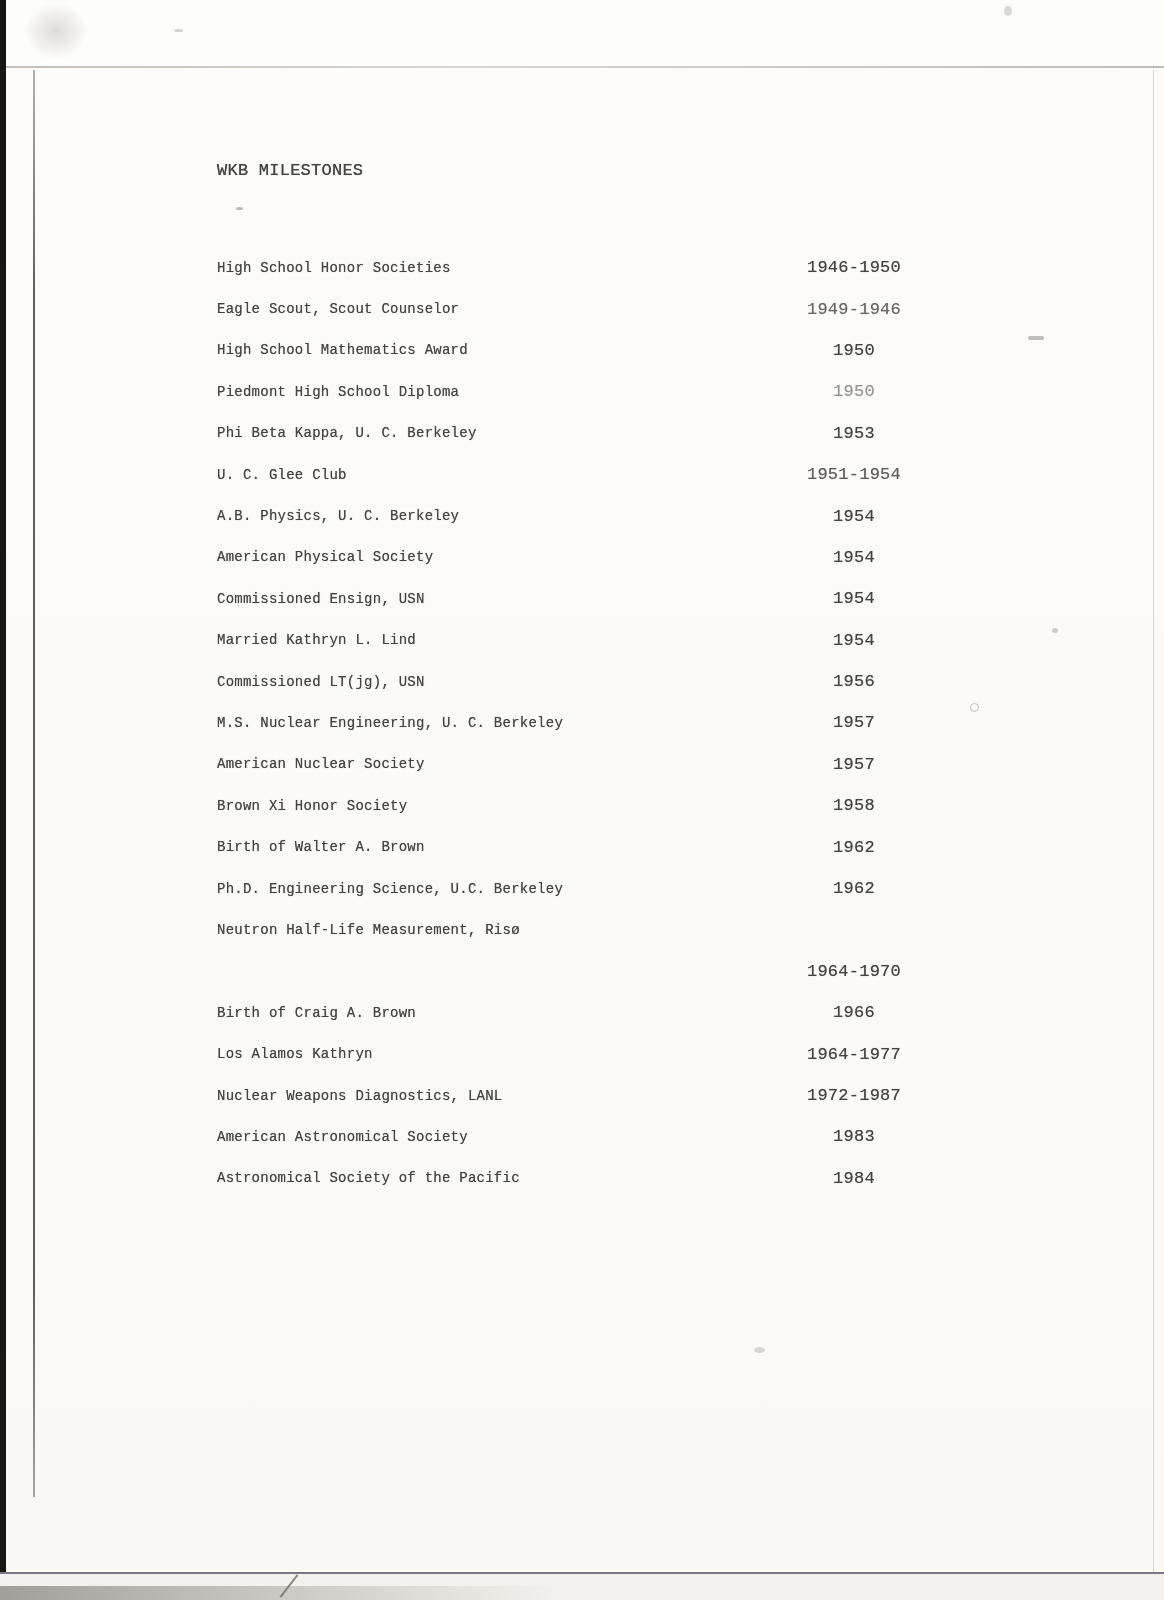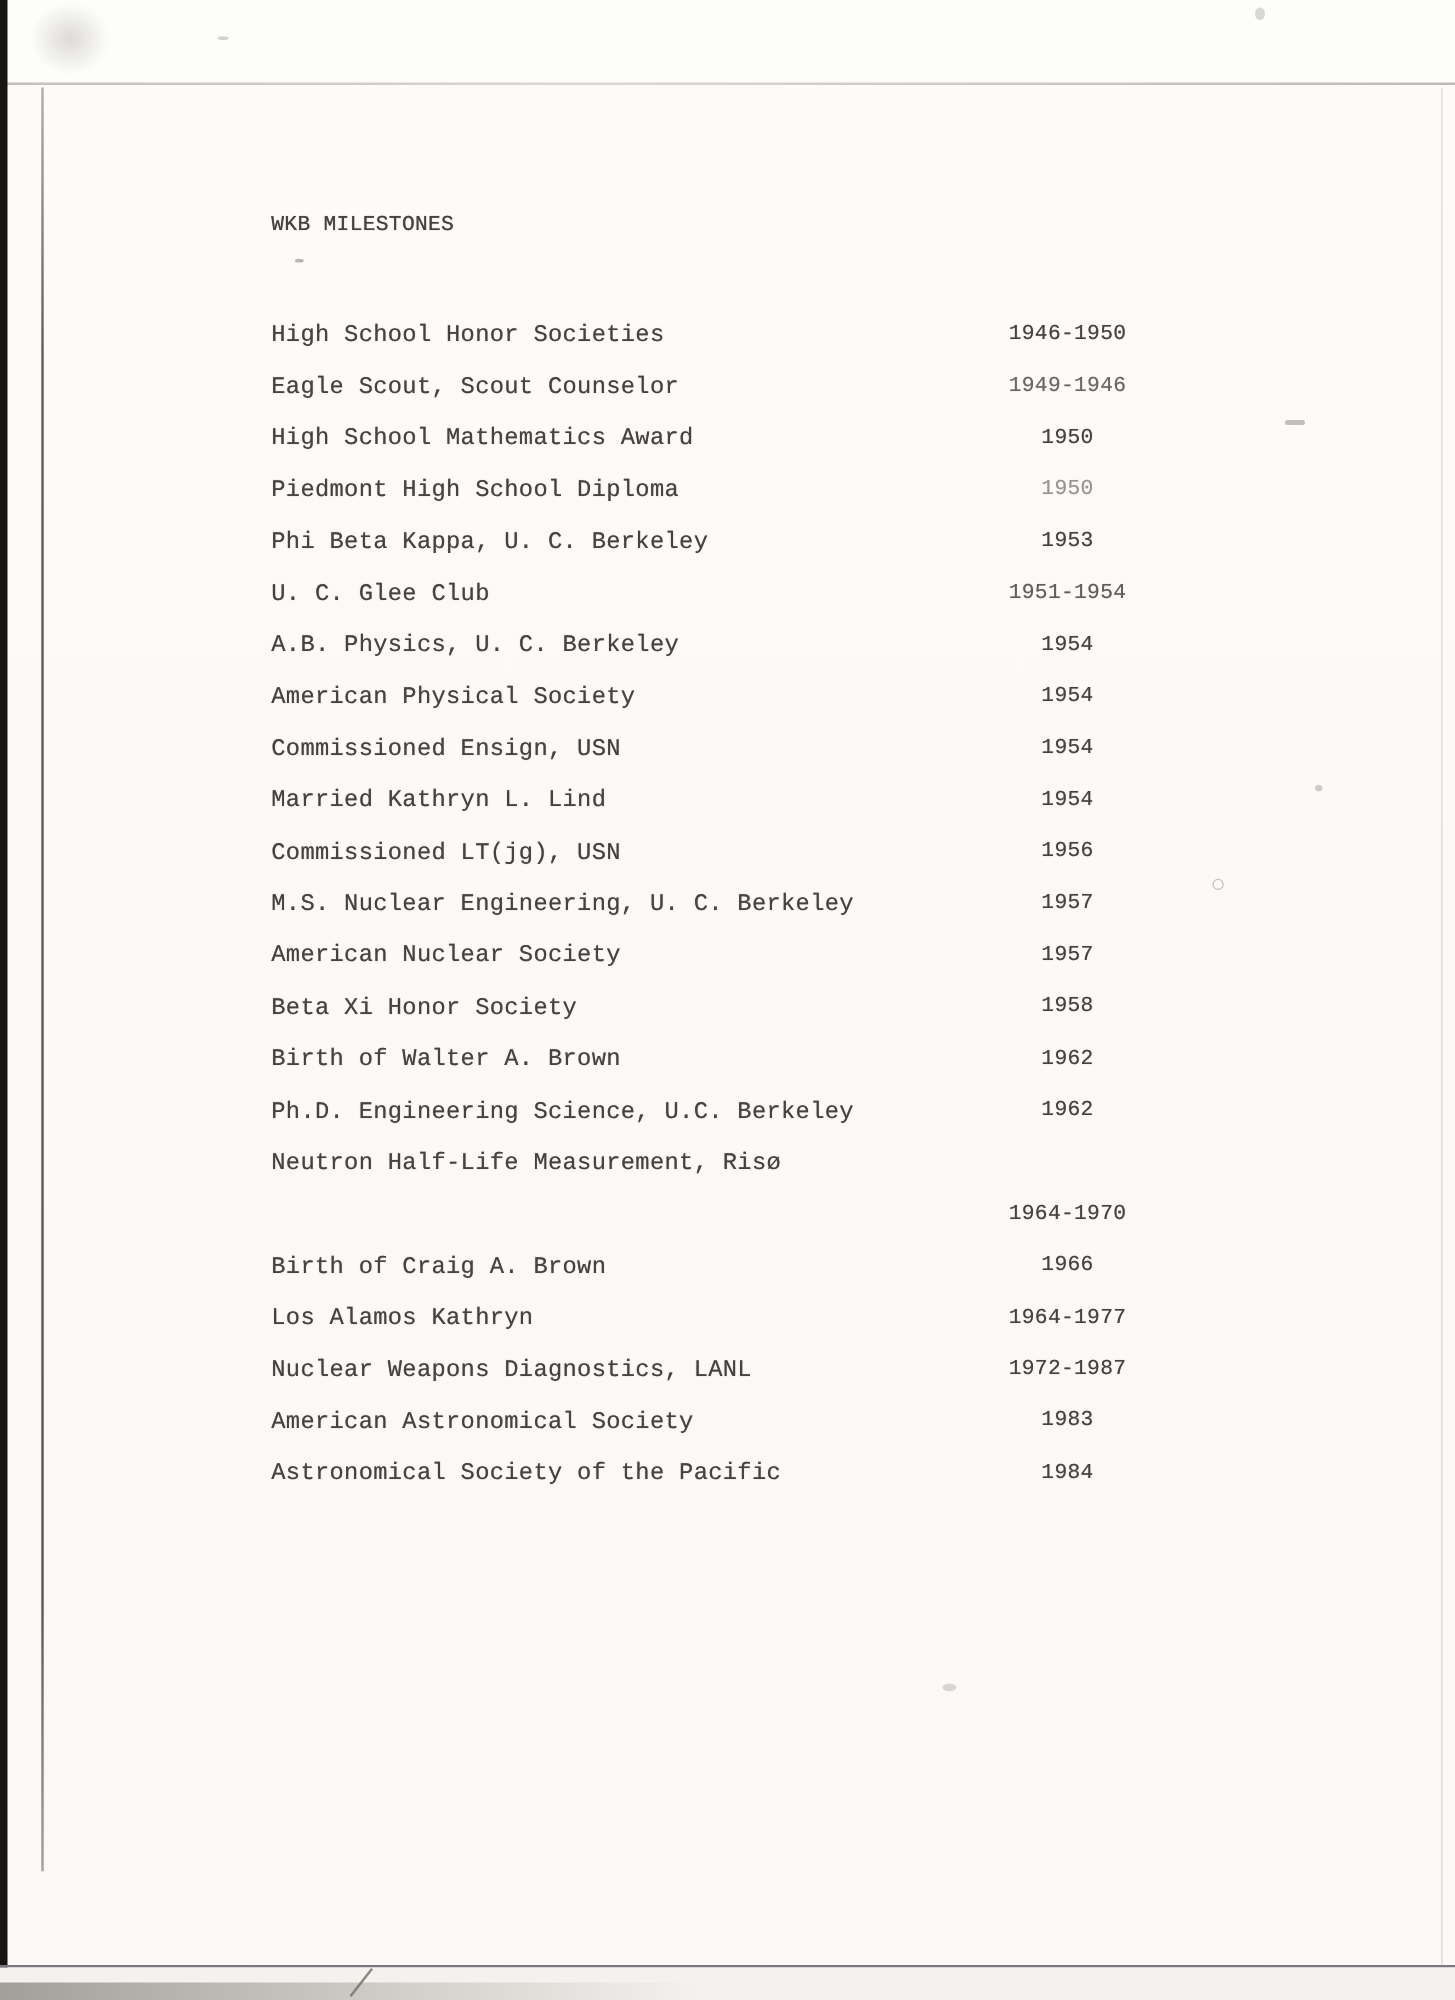--- a/index.html
+++ b/index.html
@@ -33,29 +33,29 @@
   .sp1{left:24px;top:2px;width:64px;height:58px;background:radial-gradient(closest-side,rgba(160,155,150,.35),rgba(160,155,150,0));}
   .sp2{left:174px;top:29px;width:9px;height:3px;background:rgba(150,145,140,.4);}
   .sp3{left:236px;top:207px;width:7px;height:3px;background:rgba(120,116,110,.5);}
   .sp4{left:1028px;top:336px;width:16px;height:4px;background:rgba(120,118,115,.45);border-radius:2px;}
   .sp5{left:1052px;top:628px;width:6px;height:5px;background:rgba(140,136,130,.4);}
   .sp6{left:970px;top:703px;width:7px;height:7px;border:1px solid rgba(130,126,120,.45);background:transparent;}
   .sp7{left:754px;top:1347px;width:11px;height:6px;background:rgba(150,146,140,.35);}
   .sp8{left:1004px;top:6px;width:8px;height:10px;background:rgba(150,146,142,.35);}
   
   .doc-title{
-    position:absolute;left:217px;top:171px;
+    position:absolute;left:217px;top:161px;
     font-size:17px;letter-spacing:.25px;color:var(--ink,#3d3b38);
     text-shadow:0 0 .7px rgba(55,53,50,.8);
     white-space:pre;
   }
   .milestone-list{position:absolute;left:217px;top:247px;width:760px;}
   .row{position:relative;height:41.4px;display:flex;align-items:center;}
   .label{
-    font-size:19px;letter-spacing:.25px;color:var(--ink,#454340);
+    font-size:14px;letter-spacing:.25px;color:var(--ink,#454340);
     text-shadow:0 0 .7px rgba(70,67,63,.65);white-space:pre;
   }
   .date{
     position:absolute;left:527px;top:0;width:220px;height:41.4px;
     display:flex;align-items:center;justify-content:center;
     font-size:17px;letter-spacing:.25px;color:var(--ink,#454340);
     text-shadow:0 0 .7px rgba(70,67,63,.6);white-space:pre;
   }
   
   .row:nth-child(4) .date{opacity:.55;}
@@ -134,21 +134,21 @@
     </div>
       <div class="row">
       <span class="label">M.S. Nuclear Engineering, U. C. Berkeley</span>
       <span class="date">1957</span>
     </div>
       <div class="row">
       <span class="label">American Nuclear Society</span>
       <span class="date">1957</span>
     </div>
       <div class="row">
-      <span class="label">Beta Xi Honor Society</span>
+      <span class="label">Brown Xi Honor Society</span>
       <span class="date">1958</span>
     </div>
       <div class="row">
       <span class="label">Birth of Walter A. Brown</span>
       <span class="date">1962</span>
     </div>
       <div class="row">
       <span class="label">Ph.D. Engineering Science, U.C. Berkeley</span>
       <span class="date">1962</span>
     </div>

